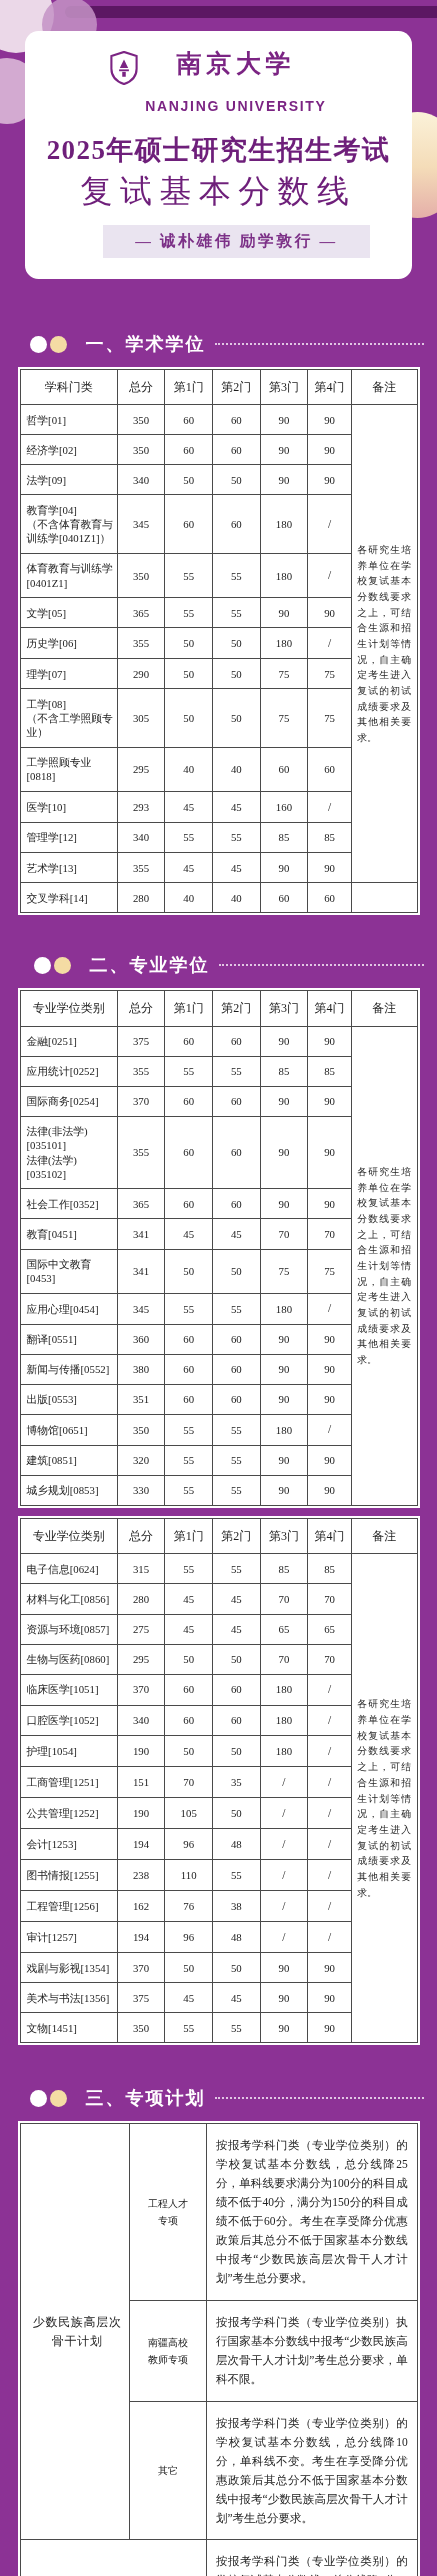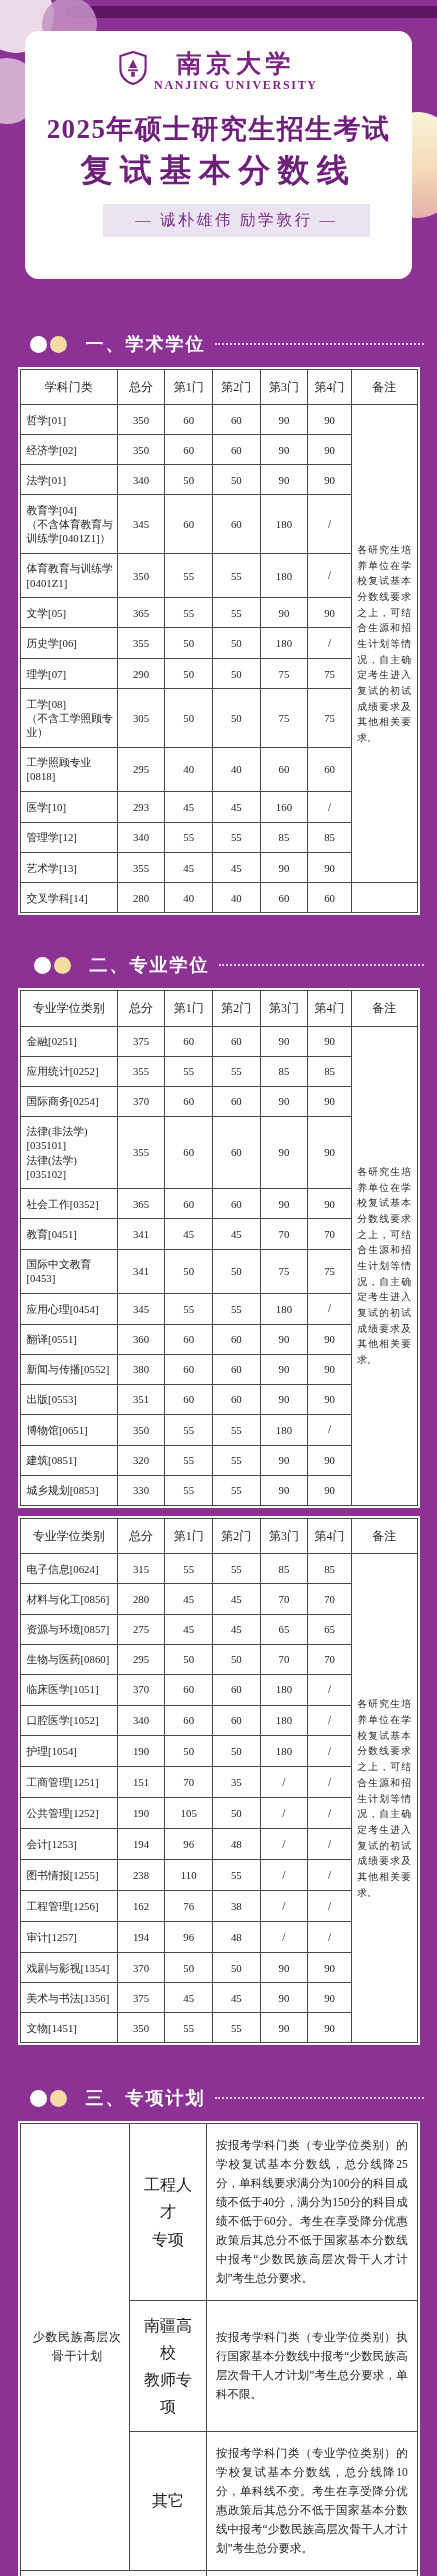--- a/index.html
+++ b/index.html
@@ -21,24 +21,24 @@
   
   .card{
     position:relative;z-index:3;
     width:387px;height:248px;margin:0 auto;top:31px;
     background:#ffffff;border-radius:13.5px;text-align:center;
   }
   .logo-row{display:flex;justify-content:center;align-items:flex-start;padding-top:20px;gap:6.8px;}
   .shield{width:28px;height:34px;flex:0 0 auto;}
   .logo-text{display:flex;flex-direction:column;align-items:center;}
   .logo-cn{font-size:25px;font-weight:bold;color:#7B2483;letter-spacing:4.7px;line-height:1.05;}
-  .logo-en{font-size:12px;font-weight:bold;color:#7B2483;letter-spacing:1.7px;margin-top:1px;font-family:Liberation Serif, serif;}
+  .logo-en{font-size:14px;font-weight:bold;color:#7B2483;letter-spacing:1.7px;margin-top:21px;font-family:Liberation Sans, sans-serif;}
   .title1{margin-top:21.7px;font-size:27px;font-weight:bold;color:#6E1F7A;letter-spacing:1.4px;line-height:1.1;}
-  .title2{margin-top:8px;font-size:32px;font-weight:bold;color:#6E1F7A;letter-spacing:7.4px;line-height:1.1;}
-  .motto{display:inline-block;margin-top:16px;background:#EAE4F0;color:#7C3087;font-size:15.6px;font-weight:normal;padding:6px 32px;letter-spacing:2.7px;margin-left:36px;}
+  .title2{margin-top:8px;font-size:32px;font-weight:normal;color:#6E1F7A;letter-spacing:7.4px;line-height:1.1;}
+  .motto{display:inline-block;margin-top:16px;background:#EAE4F0;color:#7C3087;font-size:15.6px;font-weight:bold;padding:6px 32px;letter-spacing:2.7px;margin-left:36px;}
   
   .sec{display:flex;align-items:center;padding:0 13.5px 0 30px;position:relative;z-index:2;}
   .sec-1{margin-top:84px;}
   .sec-2{margin-top:38px;padding-left:34px;}
   .sec-3{margin-top:41px;}
   .dot-w{width:17px;height:17px;border-radius:50%;background:#FFFFFF;flex:0 0 auto;}
   .dot-c{width:17px;height:17px;border-radius:50%;background:#F4DCA4;margin-left:3.4px;flex:0 0 auto;}
   .sec-title{font-family:"Liberation Sans","DejaVu Sans",sans-serif;font-weight:bold;color:#FFFFFF;font-size:18px;letter-spacing:2px;margin-left:18px;white-space:nowrap;}
   .dotline{flex:1;margin-left:9.5px;border-top:2px dotted rgba(240,224,242,0.85);height:0;}
   
@@ -48,21 +48,21 @@
   th,td{border:0.7px solid #4a4a4a;text-align:center;vertical-align:middle;color:#1c1c1c;word-break:break-word;}
   th{font-size:12px;font-weight:normal;padding:8.8px 2.7px;}
   td{font-size:10.8px;padding:7.4px 3.4px;line-height:1.32;}
   td.name{text-align:left;padding-left:6px;white-space:pre-line;}
   td.slash{font-size:11.5px;}
   td.remark{font-size:9.8px;text-align:justify;padding:6.8px 5.4px;line-height:1.6;color:#262626;}
   td.remark-empty{border-top:0.7px dotted #8f8f8f;}
   
   .sp td{padding:10.8px 6.8px;}
   .sp .sp-group{font-size:12px;letter-spacing:0.7px;line-height:1.6;padding-left:12px;}
-  .sp .sp-sub{font-size:16px;white-space:pre-line;line-height:1.7;}
+  .sp .sp-sub{font-size:10px;white-space:pre-line;line-height:1.7;}
   .sp .sp-text{text-align:justify;font-size:11.5px;line-height:1.65;padding:12px 8.8px;color:#222222;}
 </style>
 </head>
 <body>
 
 <div class="page">
 
   <div class="top-band"></div>
   <div class="deco deco-c1"></div>
   <div class="deco deco-c2"></div>
@@ -127,21 +127,21 @@
           </tr>
           <tr>
             <td class="name">经济学[02]</td>
             <td>350</td>
             <td>60</td>
             <td>60</td>
             <td>90</td>
             <td>90</td>
           </tr>
           <tr>
-            <td class="name">法学[01]</td>
+            <td class="name">法学[09]</td>
             <td>340</td>
             <td>50</td>
             <td>50</td>
             <td>90</td>
             <td>90</td>
           </tr>
           <tr>
             <td class="name">教育学[04]
 （不含体育教育与训练学[0401Z1]）</td>
             <td>345</td>

